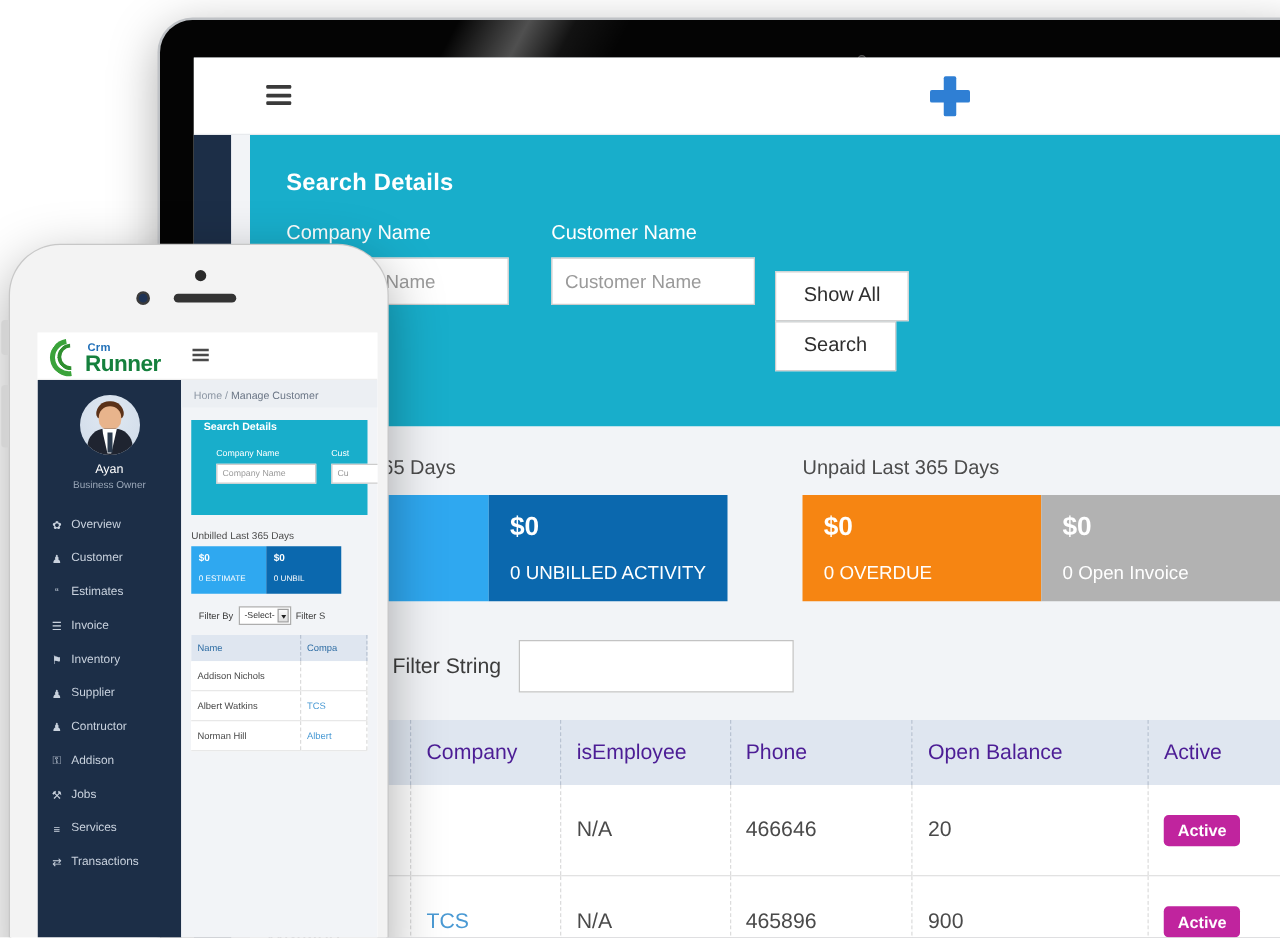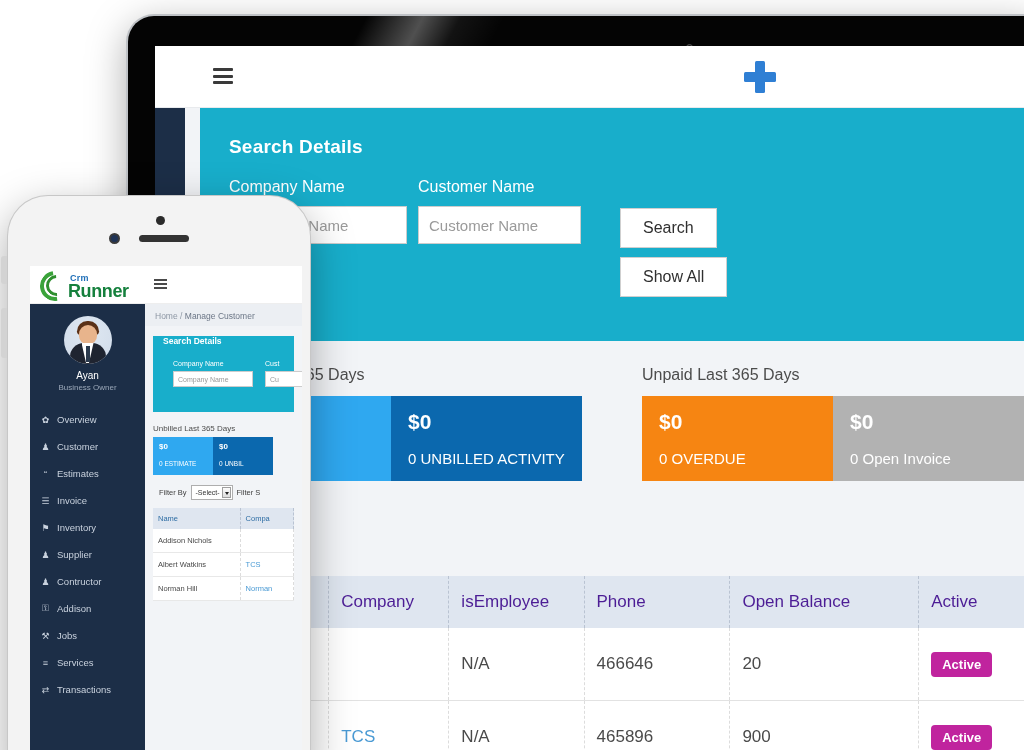--- a/index.html
+++ b/index.html
@@ -218,28 +218,28 @@
         <div id="t-main">
 
           <div id="t-search">
             <h2>Search Details</h2>
 
             <div class="t-field" style="left:29px; top:70px; width:178px;">
               <label>Company Name</label>
               <div class="t-input">Company Name</div>
             </div>
 
-            <div class="t-field" style="left:218px; top:70px; width:163px;">
+            <div class="t-field" style="left:241px; top:70px; width:163px;">
               <label>Customer Name</label>
               <div class="t-input">Customer Name</div>
             </div>
 
             <div style="position:absolute; left:420px; top:100px;">
+              <button class="t-btn" style="margin-top:9px;">Show All</button>
               <button class="t-btn">Search</button>
-              <button class="t-btn" style="margin-top:9px;">Show All</button>
             </div>
 
           </div>
 
           <div id="t-stats">
             <div style="display:flex; gap:60px;">
 
               <div>
                 <div class="stat-group-title">Unbilled Last 365 Days</div>
                 <div class="stat-row">
@@ -264,20 +264,30 @@
                   <div class="stat-card" style="background:#b2b2b2;">
                     <div class="stat-amt">$0</div>
                     <div class="stat-lbl">0 Open Invoice</div>
                   </div>
                 </div>
               </div>
 
             </div>
           </div>
 
+          <div id="t-filter">
+            <div class="f-select">
+              <span class="v">-Select-</span>
+              <span class="b">
+                  <i class="c"></i>
+                </span>
+            </div>
+            <span id="f-label">Filter String</span>
+            <div id="f-input"></div>
+          </div>
 
           <div id="t-table">
             <table>
               <colgroup>
                 <col style="width:120px">
                   <col style="width:112px">
                   <col style="width:126px">
                 <col style="width:136px">
                   <col style="width:176px">
                   <col style="width:120px">
@@ -460,21 +470,21 @@
                 <tr>
                   <td>Addison Nichols</td>
                   <td class="co"></td>
                 </tr>
                 <tr>
                   <td>Albert Watkins</td>
                   <td class="co">TCS</td>
                 </tr>
                 <tr>
                   <td>Norman Hill</td>
-                  <td class="co">Norman</td>
+                  <td class="co">Albert</td>
                 </tr>
               </tbody>
             </table>
           </div>
 
         </div>
       </div>
     </div>
   </div>
 

